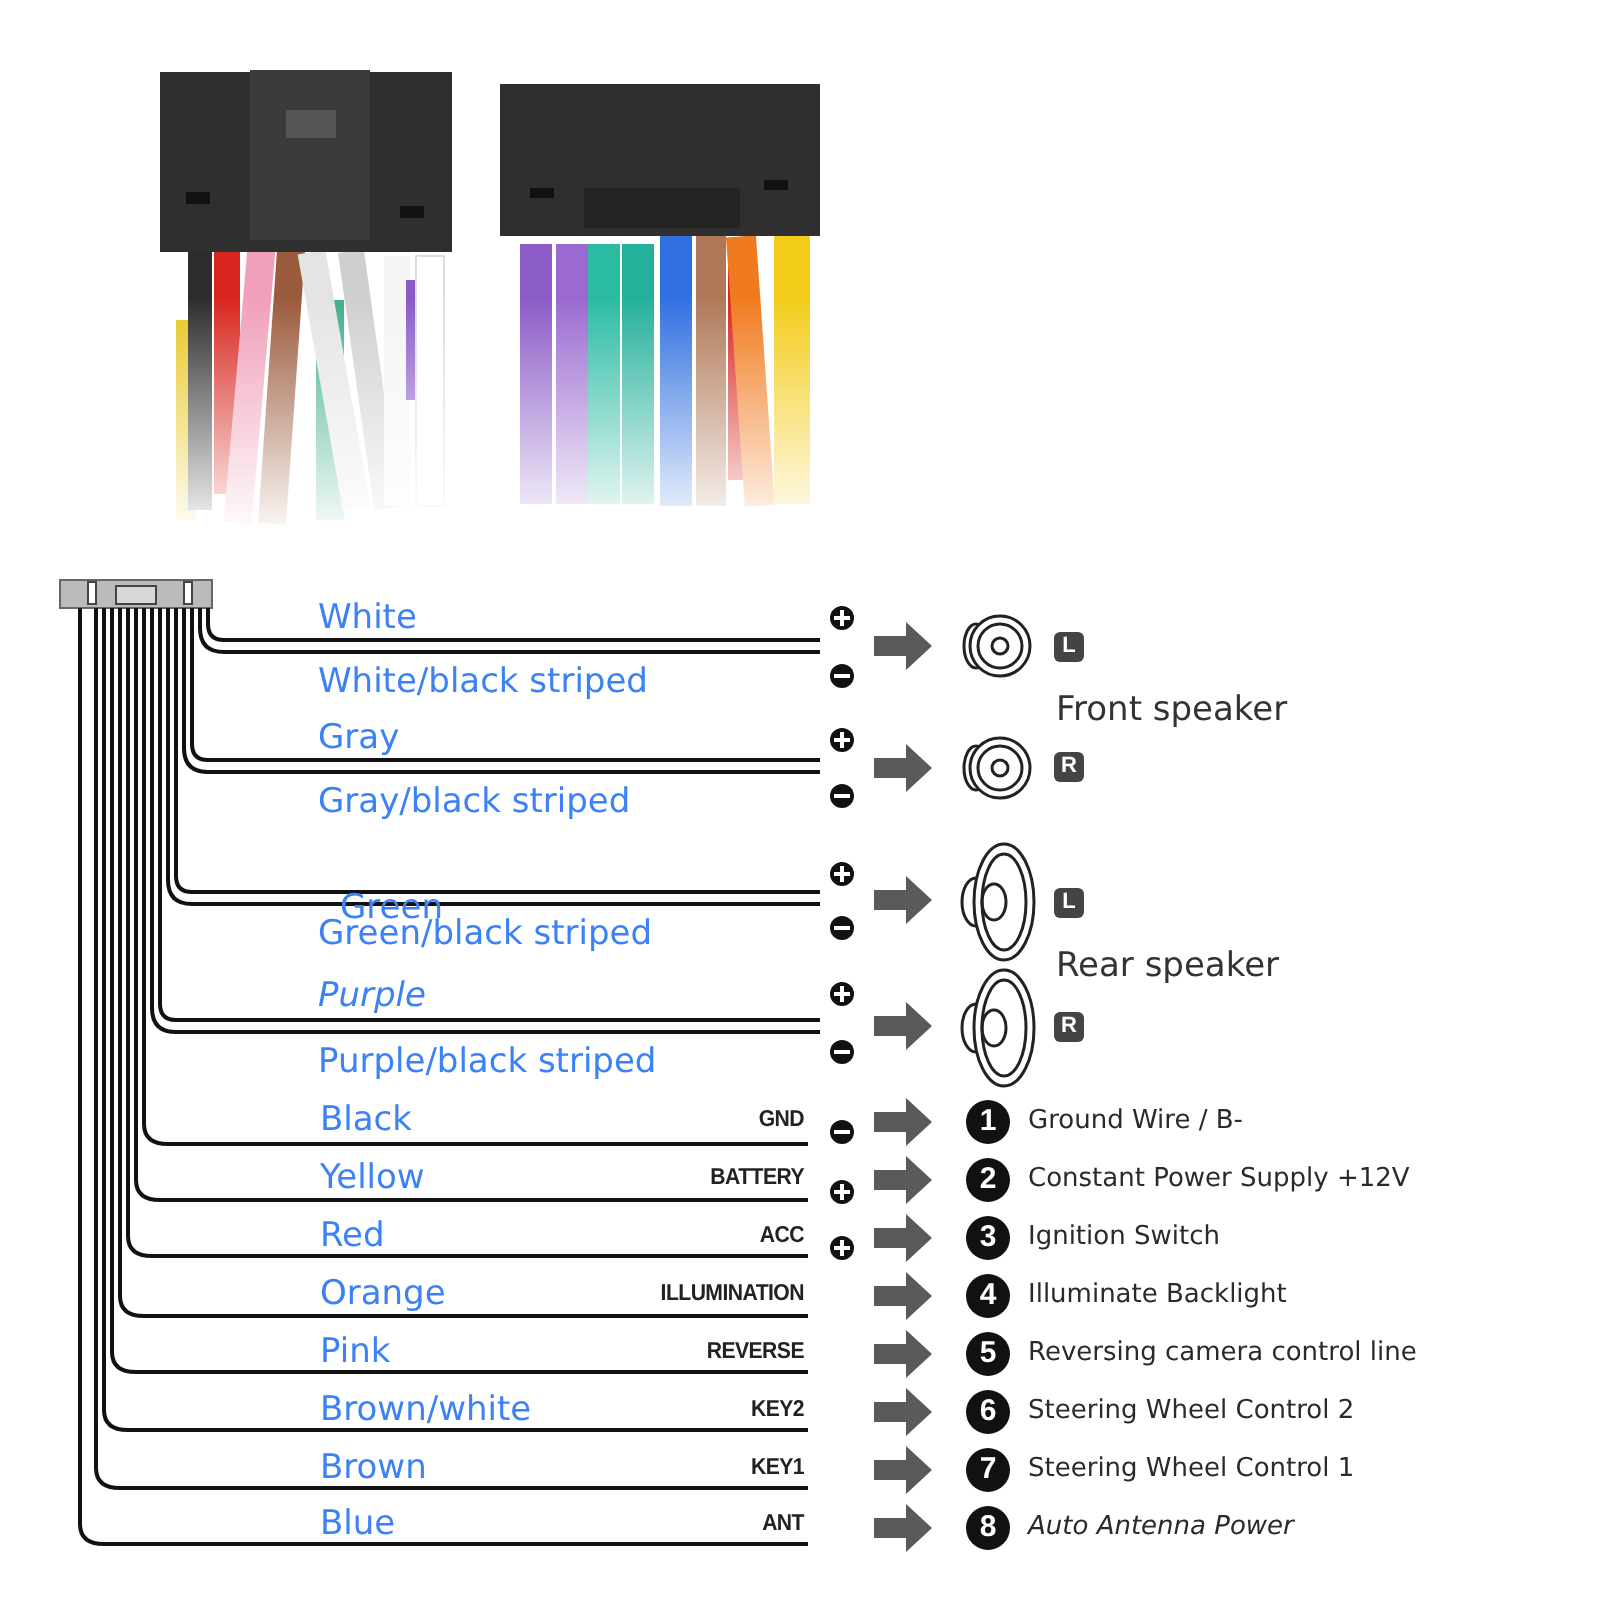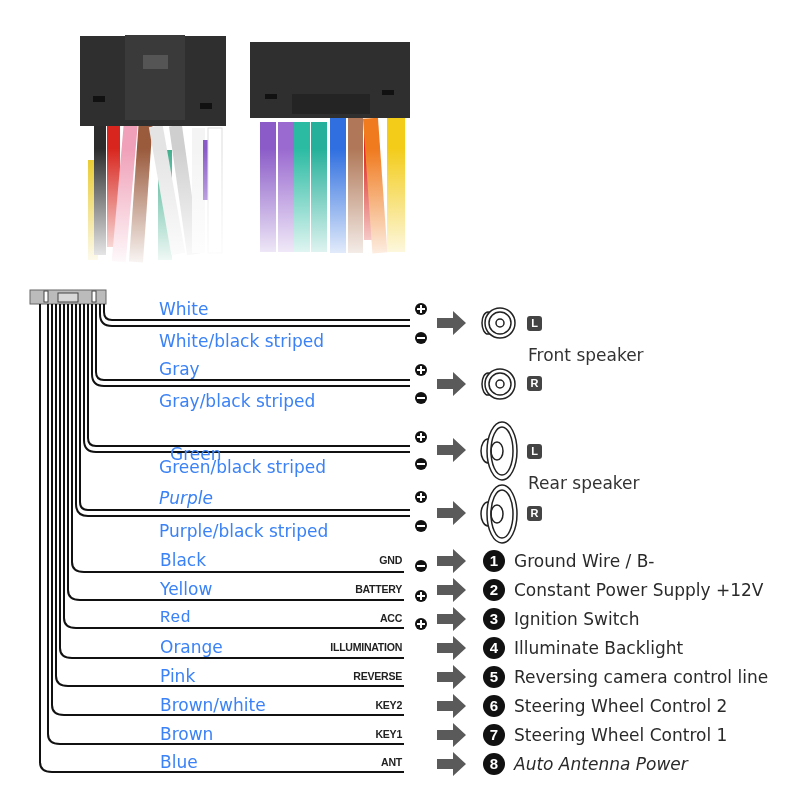--- a/index.html
+++ b/index.html
@@ -1,21 +1,21 @@
 <!DOCTYPE html>
 <html><head>
   <meta charset="utf-8">
   <style>
     html, body { margin:0; padding:0; background:#ffffff; }
     body { width:800px; height:800px; position:relative; overflow:hidden; font-family:"DejaVu Sans", sans-serif; color:#2a2a2a; }
     .photo { position:absolute; left:0; top:0; width:800px; height:270px; }
     .diagram-svg { position:absolute; left:0; top:0; width:800px; height:800px; }
     .lbl { position:absolute; font-size:17px; color:#3b82f6; white-space:nowrap; line-height:20px; }
     .func { position:absolute; font-size:11.5px; font-weight:bold; color:#222; text-align:right; width:140px; white-space:nowrap; letter-spacing:-0.3px; font-family:"Liberation Sans", sans-serif; transform:scaleX(0.92); transform-origin:right center; }
-    .desc { position:absolute; font-size:17px; color:#2a2a2a; white-space:nowrap; line-height:20px; }
+    .desc { position:absolute; font-size:13px; color:#2a2a2a; white-space:nowrap; line-height:20px; }
     .spk-lbl { position:absolute; font-size:17px; color:#333; white-space:nowrap; }
     .badge { position:absolute; width:15px; height:15px; background:#444; color:#fff; border-radius:3px; font-size:11px; font-weight:bold; text-align:center; line-height:15px; font-family:"Liberation Sans", sans-serif; }
     .num { position:absolute; width:22px; height:22px; border-radius:50%; background:#111; color:#fff; font-weight:bold; font-size:15px; text-align:center; line-height:22px; font-family:"Liberation Sans", sans-serif; }
   </style>
 </head>
 <body>
 
 <svg class="photo" viewBox="0 0 800 270">
   <defs>
     <linearGradient id="fade" x1="0" y1="0" x2="0" y2="1">
@@ -202,21 +202,21 @@
 <div class="spk-lbl" style="left:528px;top:345px;">Front speaker</div>
 <div class="badge" style="left:527px;top:376px;">R</div>
 <div class="badge" style="left:527px;top:444px;">L</div>
 <div class="spk-lbl" style="left:528px;top:473px;">Rear speaker</div>
 <div class="badge" style="left:527px;top:506px;">R</div>
 
 <div class="lbl" style="left:160px;top:550px;text-align:center;">Black</div>
 <div class="func" style="left:262px;top:554px;">GND</div>
 <div class="lbl" style="left:160px;top:579px;">Yellow</div>
 <div class="func" style="left:262px;top:583px;">BATTERY</div>
-<div class="lbl" style="left:160px;top:608px;font-family:Liberation Mono, monospace;">Red</div>
+<div class="lbl" style="left:160px;top:608px;">Red</div>
 <div class="func" style="left:262px;top:612px;">ACC</div>
 <div class="lbl" style="left:160px;top:637px;">Orange</div>
 <div class="func" style="left:262px;top:641px;">ILLUMINATION</div>
 <div class="lbl" style="left:160px;top:666px;">Pink</div>
 <div class="func" style="left:262px;top:670px;">REVERSE</div>
 <div class="lbl" style="left:160px;top:695px;">Brown/white</div>
 <div class="func" style="left:262px;top:699px;">KEY2</div>
 <div class="lbl" style="left:160px;top:724px;">Brown</div>
 <div class="func" style="left:262px;top:728px;">KEY1</div>
 <div class="lbl" style="left:160px;top:752px;">Blue</div>

